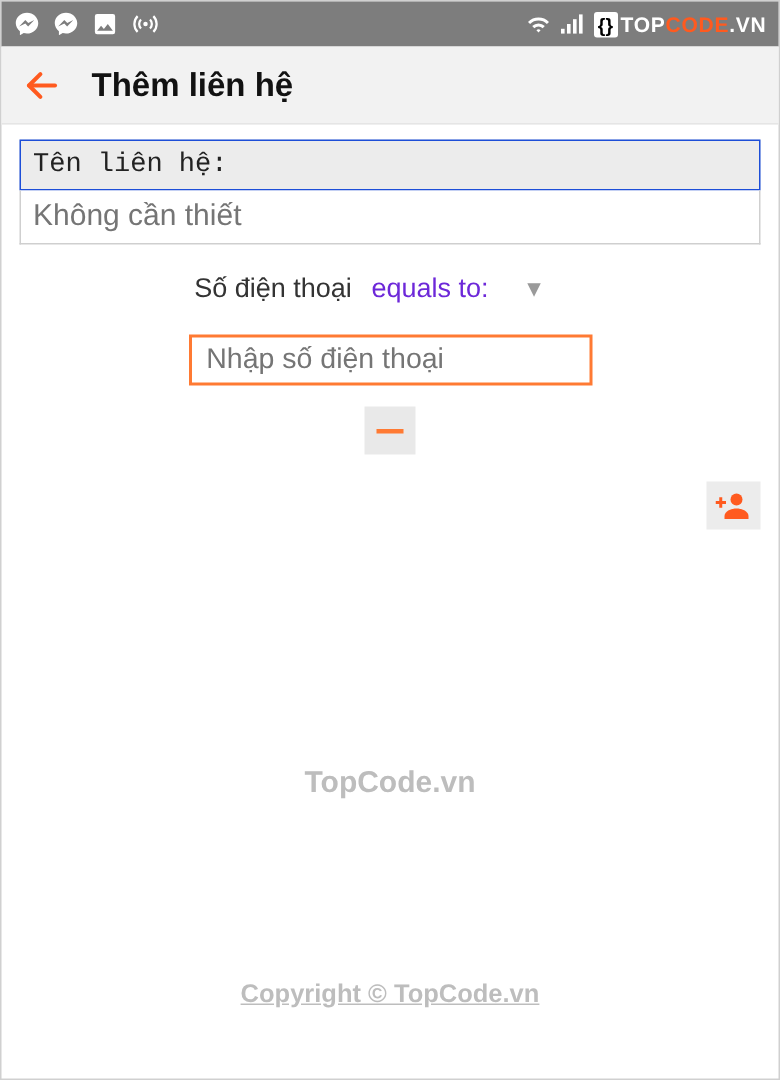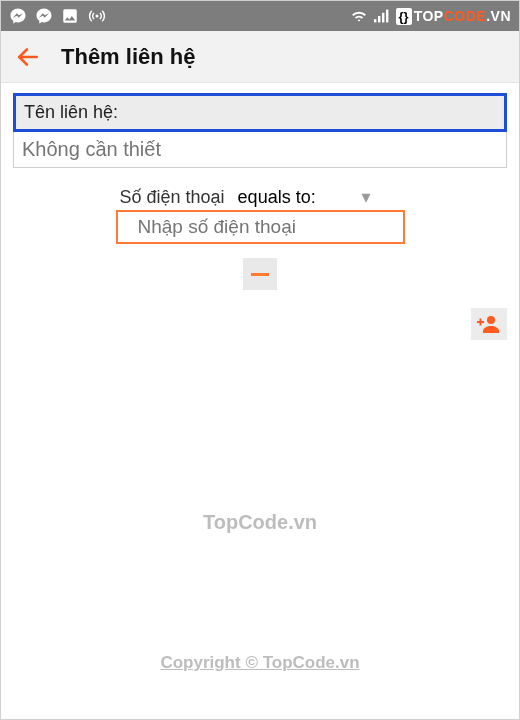--- a/index.html
+++ b/index.html
@@ -10,28 +10,28 @@
   .sb-right { display: flex; gap: 6px; align-items: center; }
   .sb-icon svg { display: block; }
   .brand { display: flex; align-items: center; gap: 2px; }
   .brand-badge { background: #fff; color: #000; font-weight: 900; padding: 1px 3px; border-radius: 2px; font-size: 13px; display: flex; align-items: center; }
   .brand-text { font-weight: 900; font-size: 14px; letter-spacing: 0.5px; }
   .brand-text .accent { color: #ff5a1f; }
   .appbar { height: 52px; background: #f2f2f2; border-bottom: 1px solid #e5e5e5; display: flex; align-items: center; padding: 0 12px; gap: 18px; }
   .backbtn { width: 30px; height: 30px; display: flex; align-items: center; justify-content: center; }
   .appbar-title { font-size: 22px; font-weight: 700; color: #121212; }
   .content { padding: 10px 12px 0 12px; }
-  .label-row { background: #ececec; border: 3px solid #1d4ed8; padding: 6px 8px; font-size: 18px; color: #222; }
+  .label-row { background: #ececec; border: 1px solid #1d4ed8; padding: 6px 8px; font-size: 18px; color: #222; font-family: Liberation Mono, monospace; }
   .text-input { width: 100%; border: 1px solid #cfcfcf; border-top: none; padding: 6px 8px; font-size: 20px; color: #737373; background: #fff; }
   .phone-block { display: flex; align-items: center; gap: 8px; margin-top: 16px; flex-direction: column; }
   .phone-left { flex: 1; }
   .spinner-row { display: flex; align-items: center; gap: 4px; padding: 2px 4px; font-size: 18px; color: #333; }
-  .spinner-row .eq { color: #000000; }
+  .spinner-row .eq { color: #6d28d9; }
   .spinner-caret { color: #9a9a9a; margin-left: auto; margin-right: 30px; }
-  .phone-input { width: 100%; border: 2px solid #ff7a33; padding: 4px 20px; font-size: 19px; color: #9a9a9a; background: #fff; margin-top: 0; position: relative; }
+  .phone-input { width: 100%; border: 2px solid #ff7a33; padding: 4px 10px; font-size: 19px; color: #9a9a9a; background: #fff; margin-top: 18px; position: relative; }
   .sq-btn { width: 34px; height: 32px; background: #e9e9e9; display: flex; align-items: center; justify-content: center; margin-top: 6px; }
   .minus { width: 18px; height: 3px; background: #ff7a33; }
   .addrow { display: flex; justify-content: flex-end; padding: 18px 12px 0 12px; }
   .addcontact { width: 36px; height: 32px; background: #ececec; display: flex; align-items: center; justify-content: center; }
   .watermark { position: absolute; left: 0; right: 0; text-align: center; color: #bdbdbd; font-size: 20px; font-weight: 600; }
   .wm1 { top: 510px; }
   .wm2 { bottom: 46px; font-size: 17px; text-decoration: underline; }
   .footer { position: absolute; bottom: 6px; left: 0; right: 0; display: flex; justify-content: space-between; padding: 0 70px; }
   .fbtn { color: #ff6a1f; font-weight: 800; font-size: 17px; letter-spacing: 0.5px; }
 </style>

